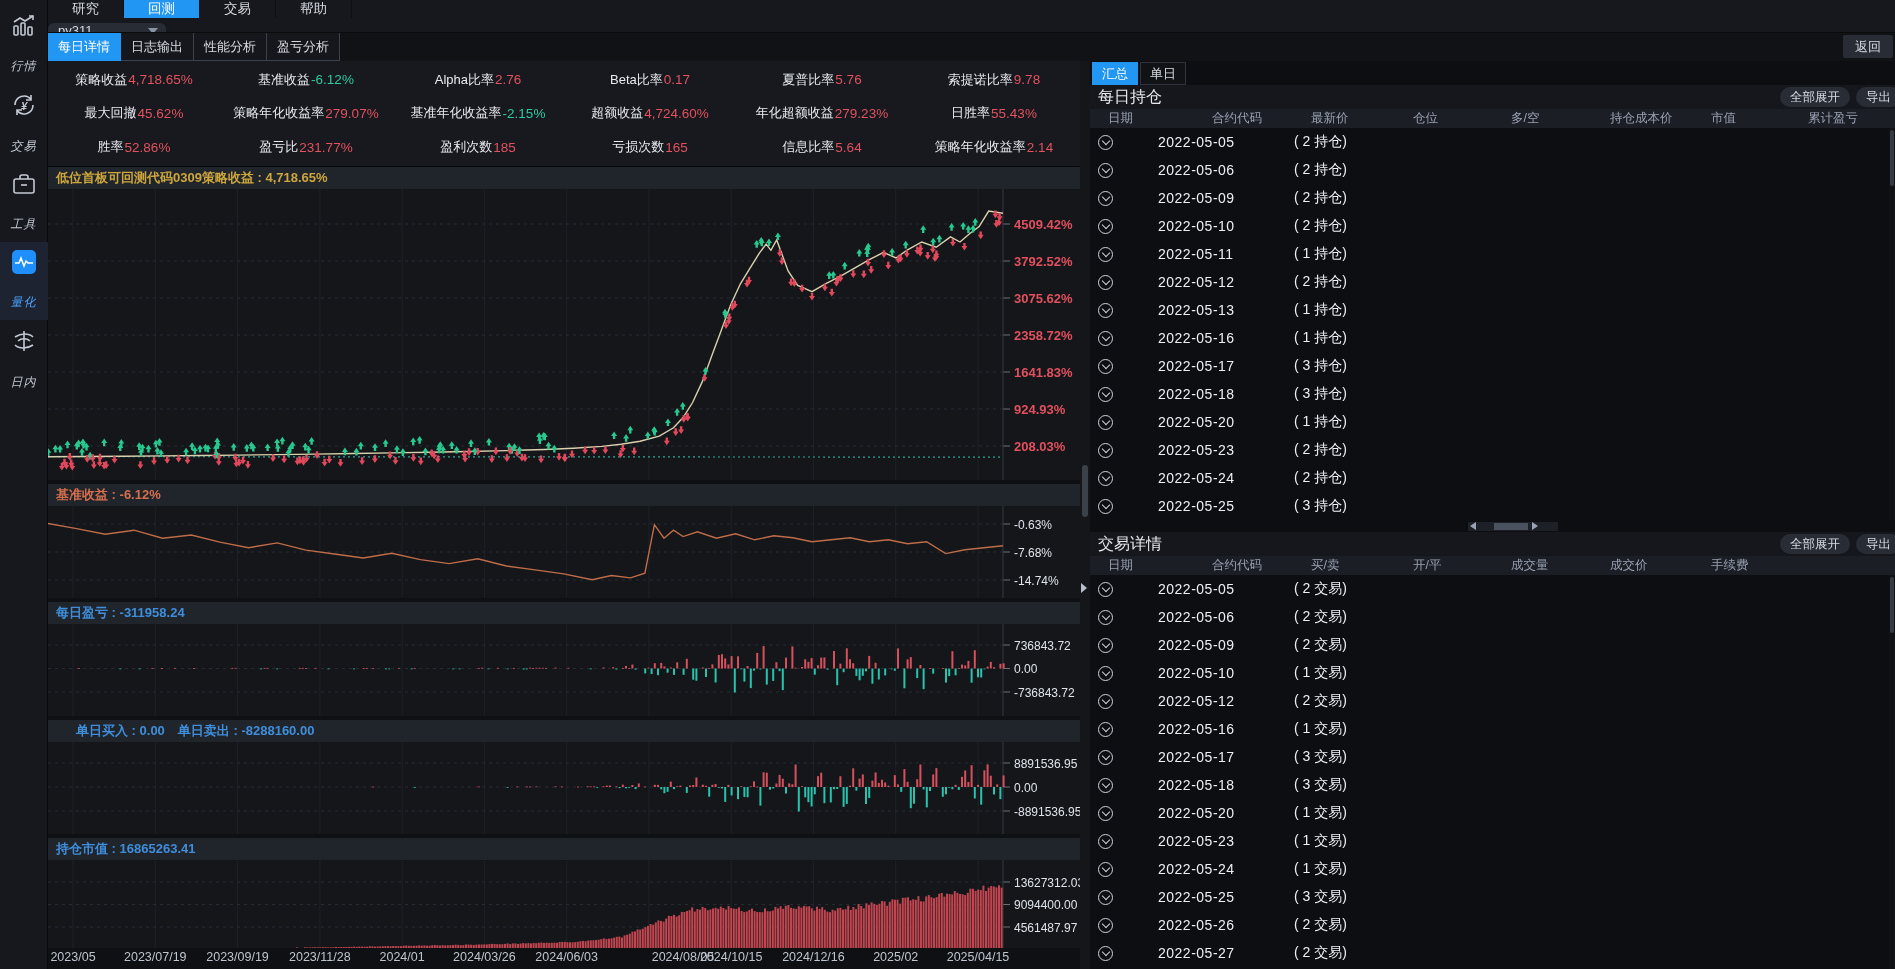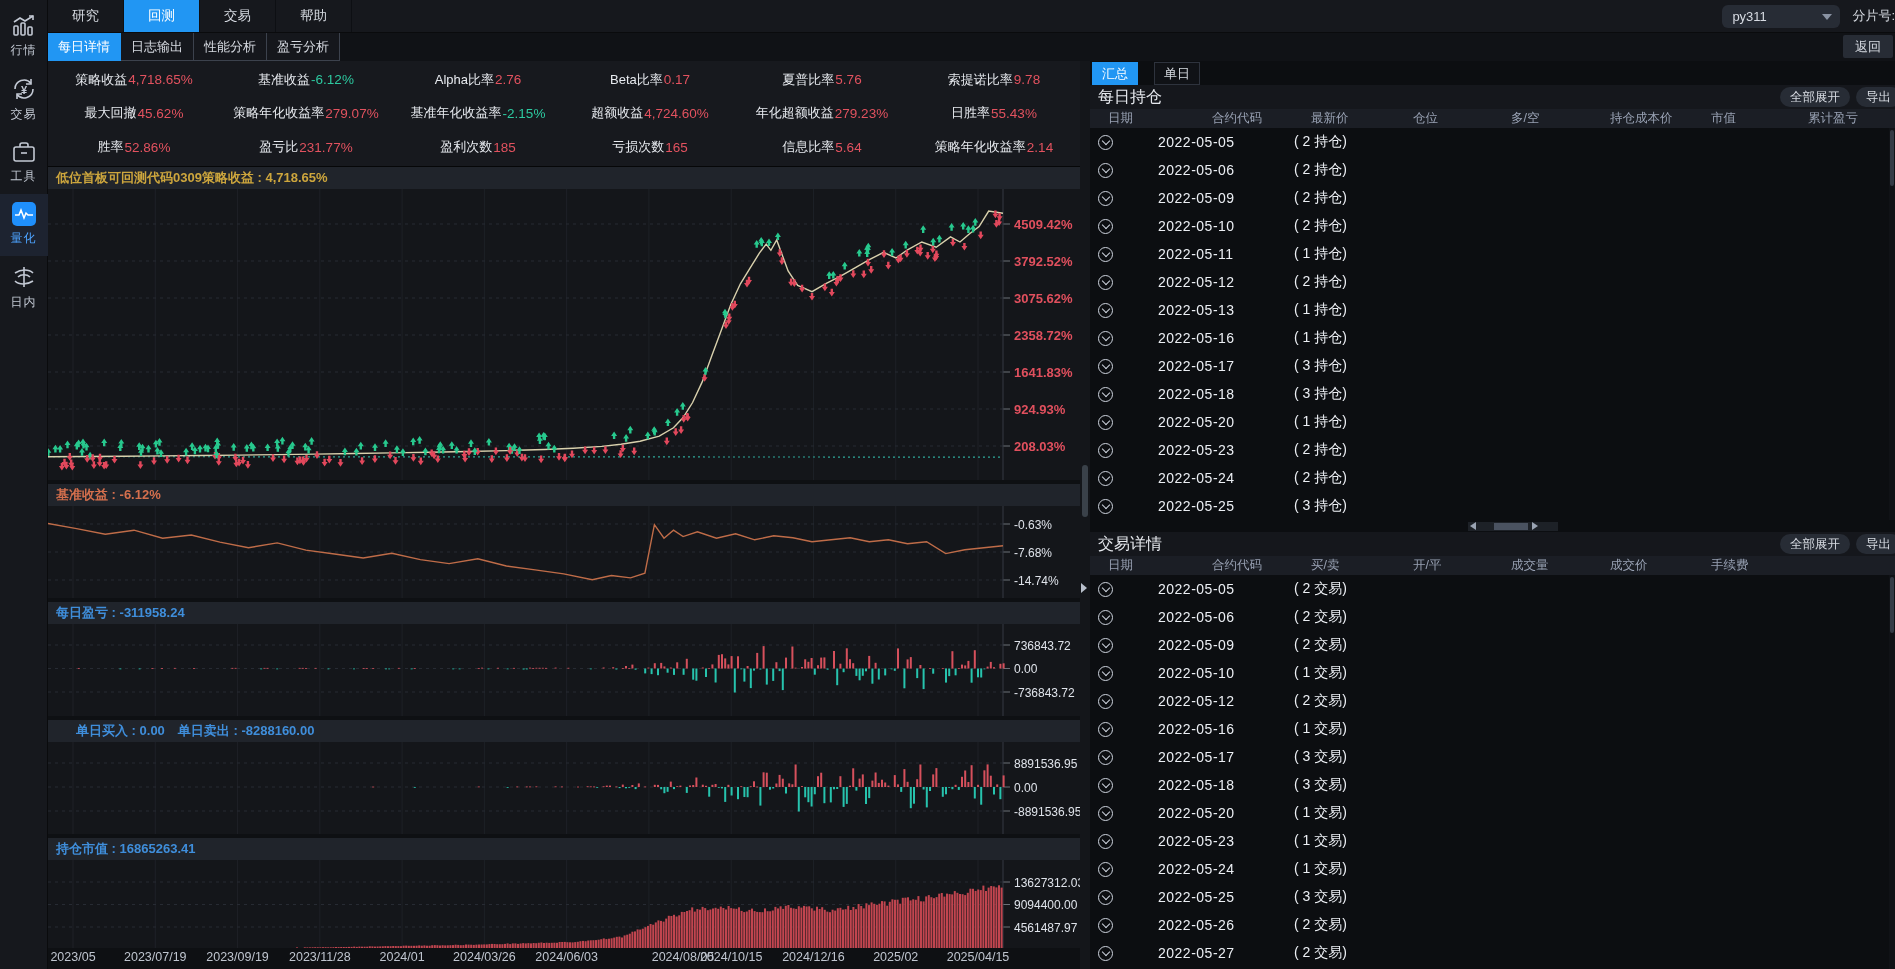--- a/index.html
+++ b/index.html
@@ -4,32 +4,32 @@
 <style>
   * { margin:0; padding:0; box-sizing:border-box; }
   html,body { width:1895px; height:969px; overflow:hidden; background:#0b0d10;
     font-family:"Liberation Sans","DejaVu Sans",sans-serif; color:#dfe3ea; }
   .app { display:flex; width:1895px; height:969px; }
 
   
   .sidebar { width:48px; background:#16181d; display:flex; flex-direction:column;
     align-items:center; padding-top:6px; flex-shrink:0; border-right:1px solid #0a0b0d; }
   .side-item { width:48px; padding:8px 0 9px; display:flex; flex-direction:column;
-    align-items:center; gap:4px; cursor:pointer; }
+    align-items:center; gap:20px; cursor:pointer;font-style:italic; }
   .side-item .lbl { font-size:12px; color:#c3c9d4; letter-spacing:1px; }
   .side-item.active { background:#1d2330; }
   .side-item.active .lbl { color:#4da3ff; }
   .side-item svg { display:block; }
   .quant-box { width:24px; height:24px; background:#1f8ffb; border-radius:5px;
     display:flex; align-items:center; justify-content:center; }
 
   
   .content { flex:1; display:flex; flex-direction:column; min-width:0; }
   .topbar { height:33px; background:#16181d; display:flex; align-items:stretch;
-    border-bottom:1px solid #0a0b0d; overflow:hidden; }
+    border-bottom:1px solid #0a0b0d; overflow:hidden;flex-direction:column; }
   .menu-item { width:76px; display:flex; align-items:center; justify-content:center;
     font-size:13.5px; color:#d7dbe2; border-right:1px solid #0d0f13; cursor:pointer; }
   .menu-item.active { background:#2196f3; color:#fff; }
   .topbar .spacer { flex:1; }
   .env-select { width:118px; height:23px; background:#272c35; border-radius:6px;
     margin:5px 0; display:flex; align-items:center; padding:0 8px 0 10px;
     font-size:13px; color:#d7dbe2; cursor:pointer; }
   .env-select .arrow { margin-left:auto; width:0; height:0; border-left:5px solid transparent;
     border-right:5px solid transparent; border-top:6px solid #8a93a3; }
   .shard { display:flex; align-items:center; font-size:13px; color:#d7dbe2;
@@ -67,21 +67,21 @@
   .chart-title { height:22px; line-height:22px; background:#20242b; padding-left:8px;
     font-size:13px; font-weight:bold; margin-top:4px; }
   .chart-title.first { margin-top:0; }
   .xaxis { position:relative; height:18px; }
   .xaxis span { position:absolute; top:2px; transform:translateX(-50%);
     font-size:12.5px; color:#bfc5cf; white-space:nowrap; }
 
   
   .right { flex:1; background:#0c0e11; display:flex; flex-direction:column;
     min-width:0; overflow:hidden; }
-  .view-tabs { height:24px; display:flex; gap:16px; padding:1px 0 0 2px; background:#0c0e11; }
+  .view-tabs { height:24px; display:flex; gap:2px; padding:1px 0 0 2px; background:#0c0e11; }
   .vtab { min-width:46px; padding:0 8px; display:flex; align-items:center; justify-content:center;
     font-size:13px; color:#d7dbe2; background:#101216; border:1px solid #2e333d; cursor:pointer; }
   .vtab.active { background:#2196f3; color:#fff; border-color:#2196f3; }
   .sec-head { height:24px; display:flex; align-items:center; padding:0 0 0 8px;
     background:#15171c; }
   .sec-head .sec-title { font-size:16px; color:#e6e9ee; }
   .sec-head .spacer { flex:1; }
   .btn { height:20px; background:#272c35; border-radius:10px; color:#d7dbe2;
     font-size:12.5px; display:flex; align-items:center; justify-content:center;
     padding:0 10px; margin-right:6px; cursor:pointer; white-space:nowrap; }

